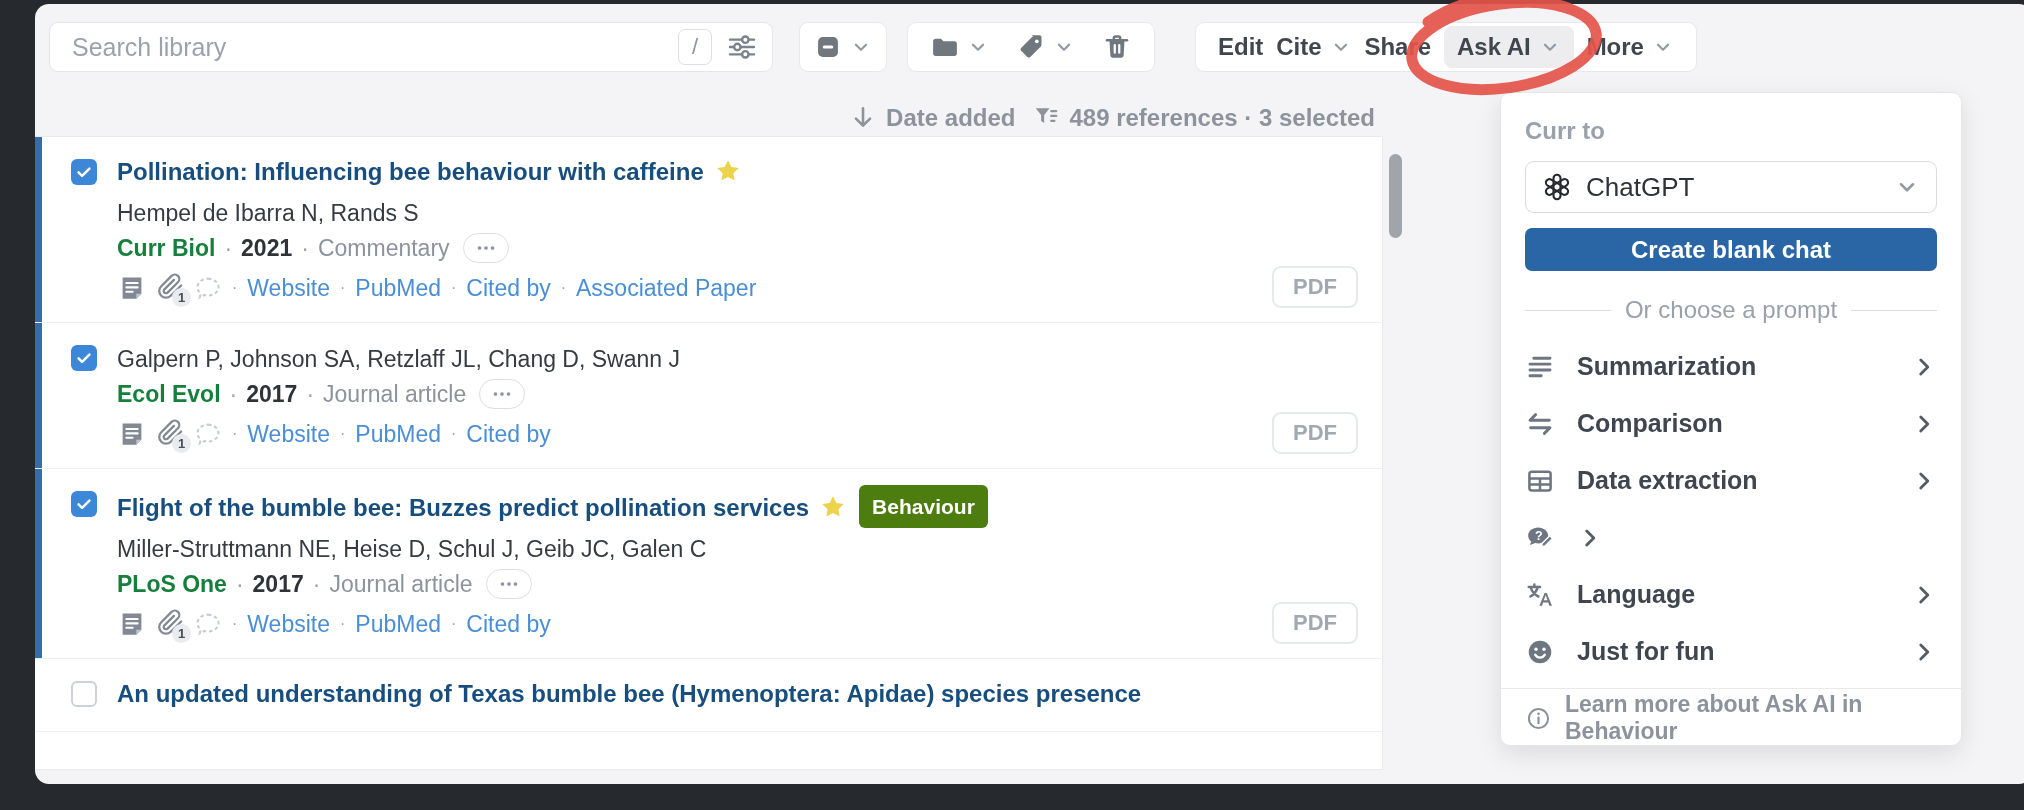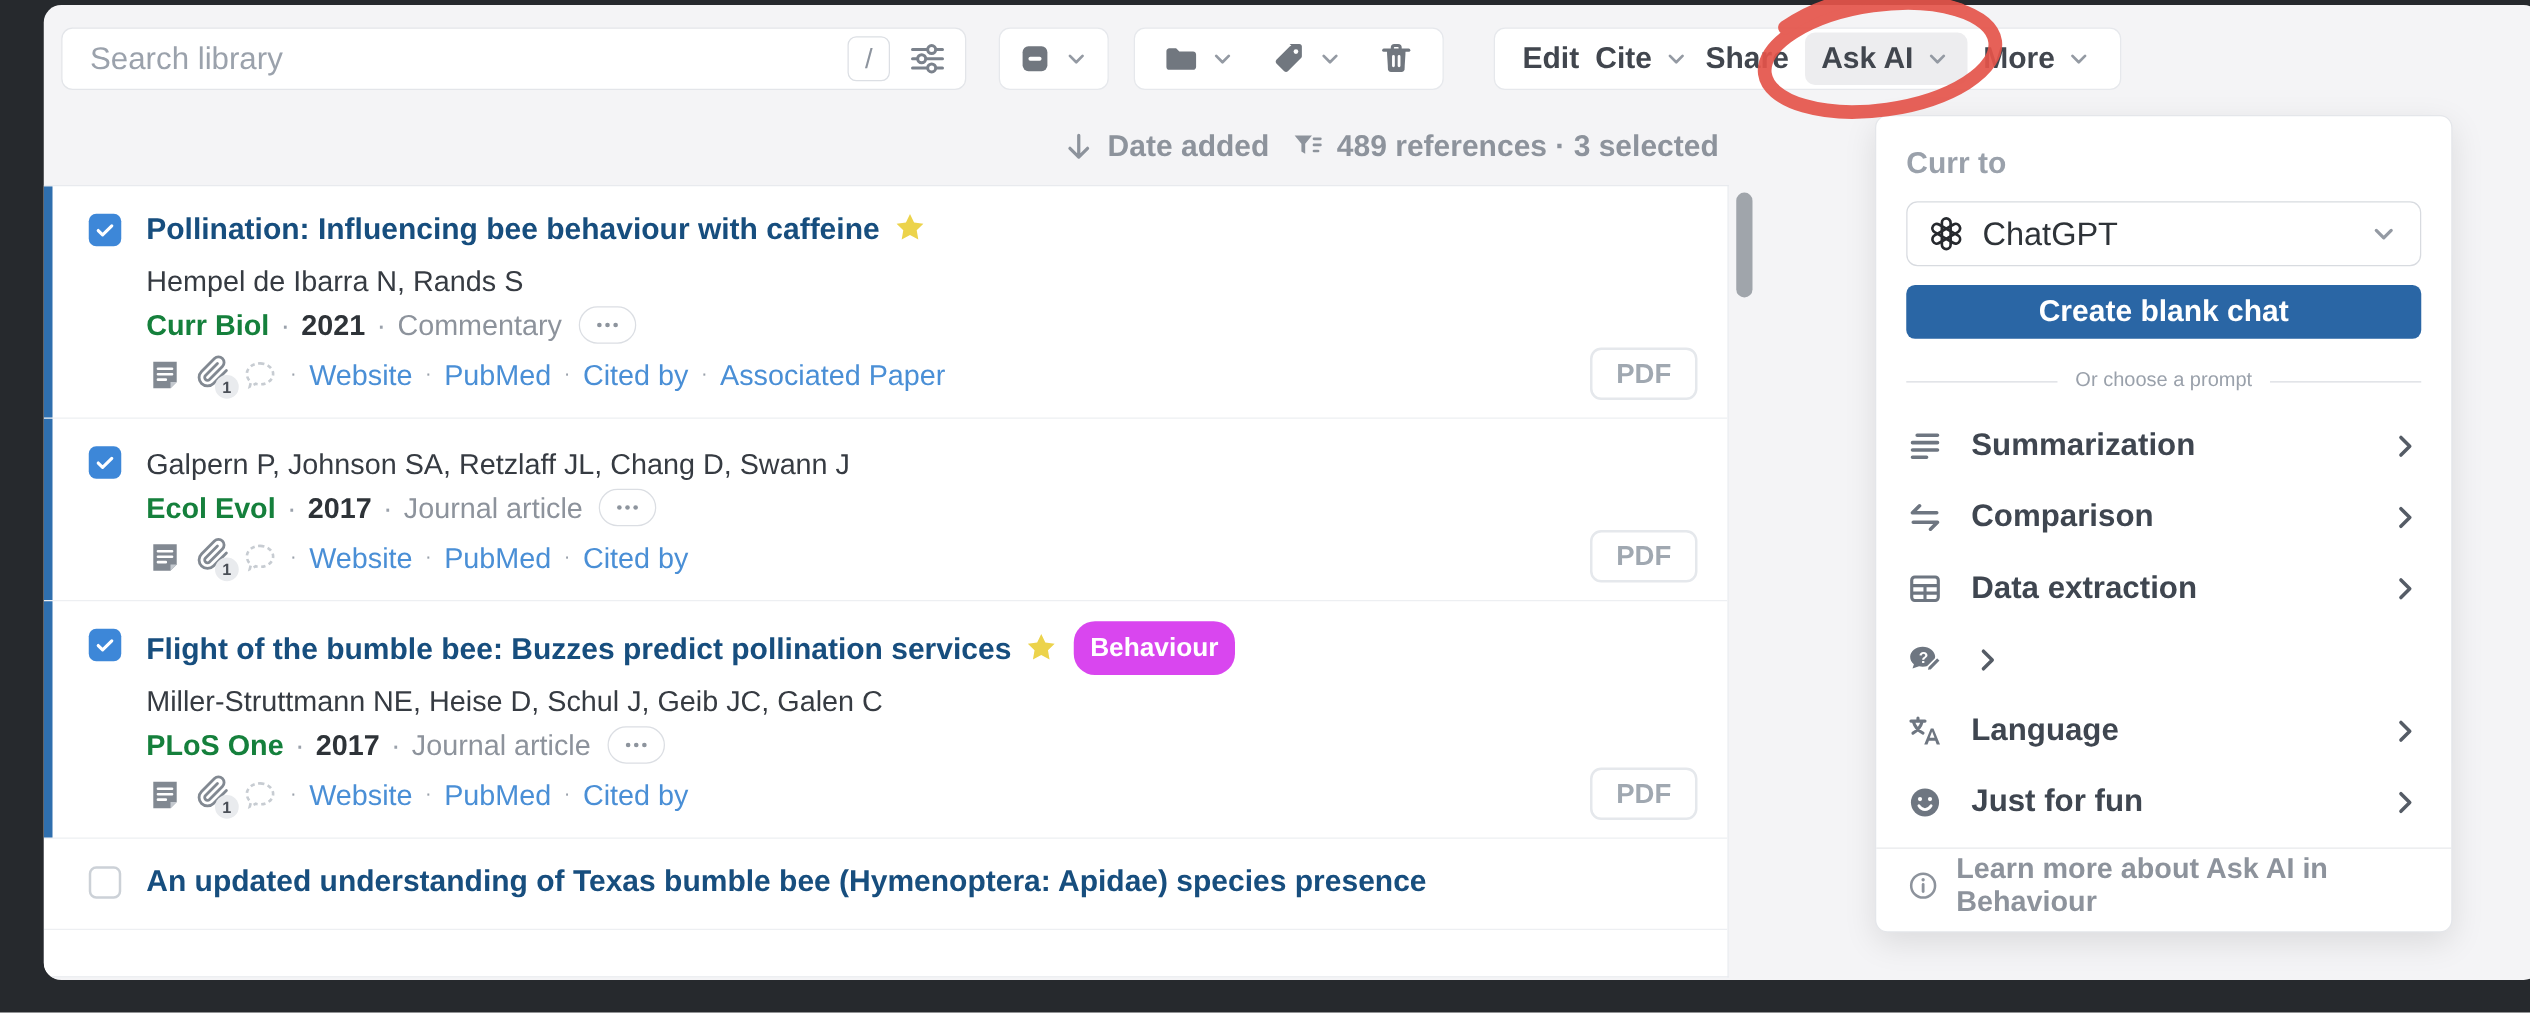--- a/index.html
+++ b/index.html
@@ -45,40 +45,40 @@
   .tb-btn.hl { background:#ededef; border-radius:8px; padding:7px 13px; }
   .chev { width:22px; height:22px; color:#949aa3; }
   
   .list-header {
     position:absolute; top:100px; left:560px; width:780px; height:34px;
     display:flex; align-items:flex-start; justify-content:flex-end; gap:10px;
     font-size:24px; font-weight:600; color:#8d939c; white-space:nowrap;
   }
   
   #ref-list {
-    position:absolute; left:0; top:144px; width:1348px; height:634px;
+    position:absolute; left:0; top:132px; width:1348px; height:634px;
     background:#fff; border:1px solid #e8eaee; border-left:none; overflow:hidden;
   }
   .ref-row { position:relative; display:flex; padding:16px 40px 16px 26px; border-bottom:1px solid #edeff2; }
   .ref-row.selected::before {
     content:''; position:absolute; left:0; top:0; bottom:0; width:7px; background:#2f6fae;
   }
   .cb { width:26px; height:26px; border-radius:6px; margin:6px 20px 0 10px; flex:none;
         display:flex; align-items:center; justify-content:center; cursor:pointer; }
   .cb.checked { background:#3d87d8; }
   .cb.unchecked { background:#fff; border:2px solid #ccd1d7; }
   .ref-main { flex:1; min-width:0; }
   .title-line { line-height:37px; }
   .ref-title { font-size:24px; font-weight:700; color:#174e7e; cursor:pointer; }
   .star { vertical-align:-5px; margin-left:10px; }
   .badge { display:inline-block; margin-left:12px; font-size:21px; font-weight:700;
            vertical-align:2px; cursor:pointer; }
   .badge-read-next { border:2.5px solid #e02b2b; color:#e02b2b; border-radius:9px;
                      padding:0 10px; background:#fffcfc; }
-  .badge-orange { background:#d946ef; color:#fff; border-radius:17px; padding:3px 13px; }
+  .badge-orange { background:#4d7c0f; color:#fff; border-radius:6px; padding:3px 13px; }
   .ref-authors { font-size:23px; color:#363b42; line-height:30px; margin-top:5px; }
   .ref-meta { display:flex; align-items:center; gap:9px; font-size:23px; line-height:32px; margin-top:4px; }
   .journal { color:#15803c; font-weight:600; cursor:pointer; }
   .year { color:#2e3338; font-weight:600; }
   .ptype { color:#8d939c; }
   .dot { color:#9aa1ab; }
   .more-btn { width:46px; height:30px; border:1.5px solid #dbdee3; border-radius:16px;
               display:flex; align-items:center; justify-content:center; margin-left:4px;
               background:#fff; cursor:pointer; }
   .ref-links { display:flex; align-items:center; gap:10px; margin-top:6px; height:36px; }
@@ -105,21 +105,21 @@
     padding:24px 24px 0; z-index:5;
   }
   .send-to-label { font-size:24px; font-weight:700; color:#9aa1ab; }
   .provider-select { margin-top:16px; height:52px; border:1px solid #d8dbe0; border-radius:9px;
                      display:flex; align-items:center; padding:0 16px; gap:14px; cursor:pointer; }
   .provider-name { flex:1; font-size:26px; color:#2e3338; }
   .create-chat-btn { margin-top:15px; width:100%; height:43px; background:#2a66a5; color:#fff;
                      font-weight:700; font-size:24px; border:none; border-radius:7px; cursor:pointer;
                      font-family:"Liberation Sans", sans-serif; }
   .prompt-divider { display:flex; align-items:center; gap:14px; margin-top:25px;
-                    color:#9aa1ab; font-size:16px; white-space:nowrap; }
+                    color:#9aa1ab; font-size:24px; white-space:nowrap; }
   .prompt-divider .dline { flex:1; height:1px; background:#d9dce1; }
   #prompt-list { margin-top:14px; }
   .prompt-item { display:flex; align-items:center; height:57px; gap:22px; cursor:pointer; }
   .prompt-label { flex:1; font-size:25px; font-weight:600; color:#3f4650; }
   .panel-footer-divider { height:1px; background:#e7e9ec; margin:8px -24px 0; }
   .panel-footer { display:flex; align-items:center; gap:13px; height:58px;
                   color:#8d939c; font-weight:600; font-size:23px; cursor:pointer; }
   
   .annotation { position:absolute; left:1390px; top:-8px; width:234px; height:106px; z-index:9;
                 pointer-events:none; }

